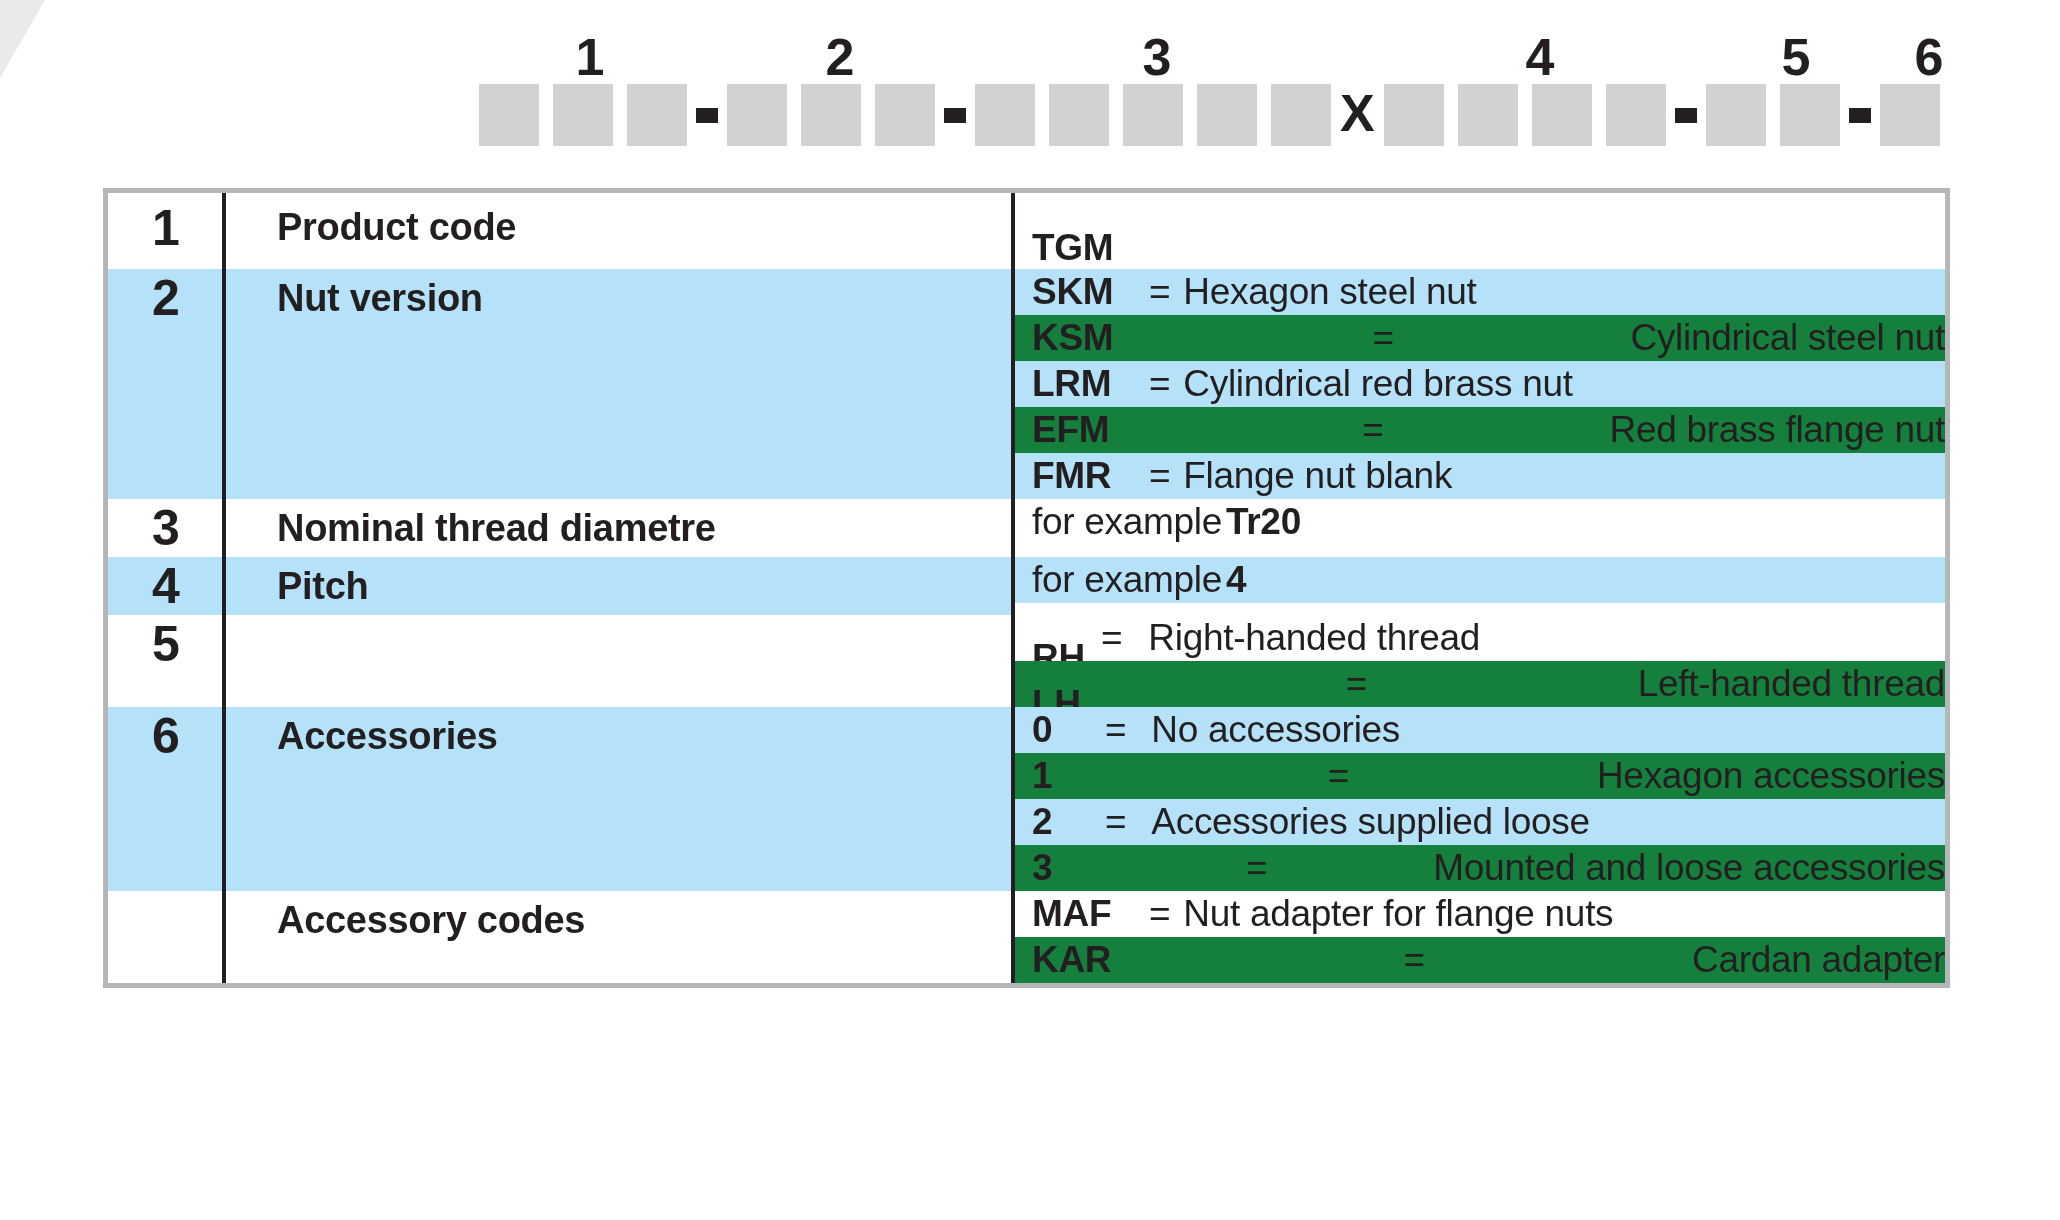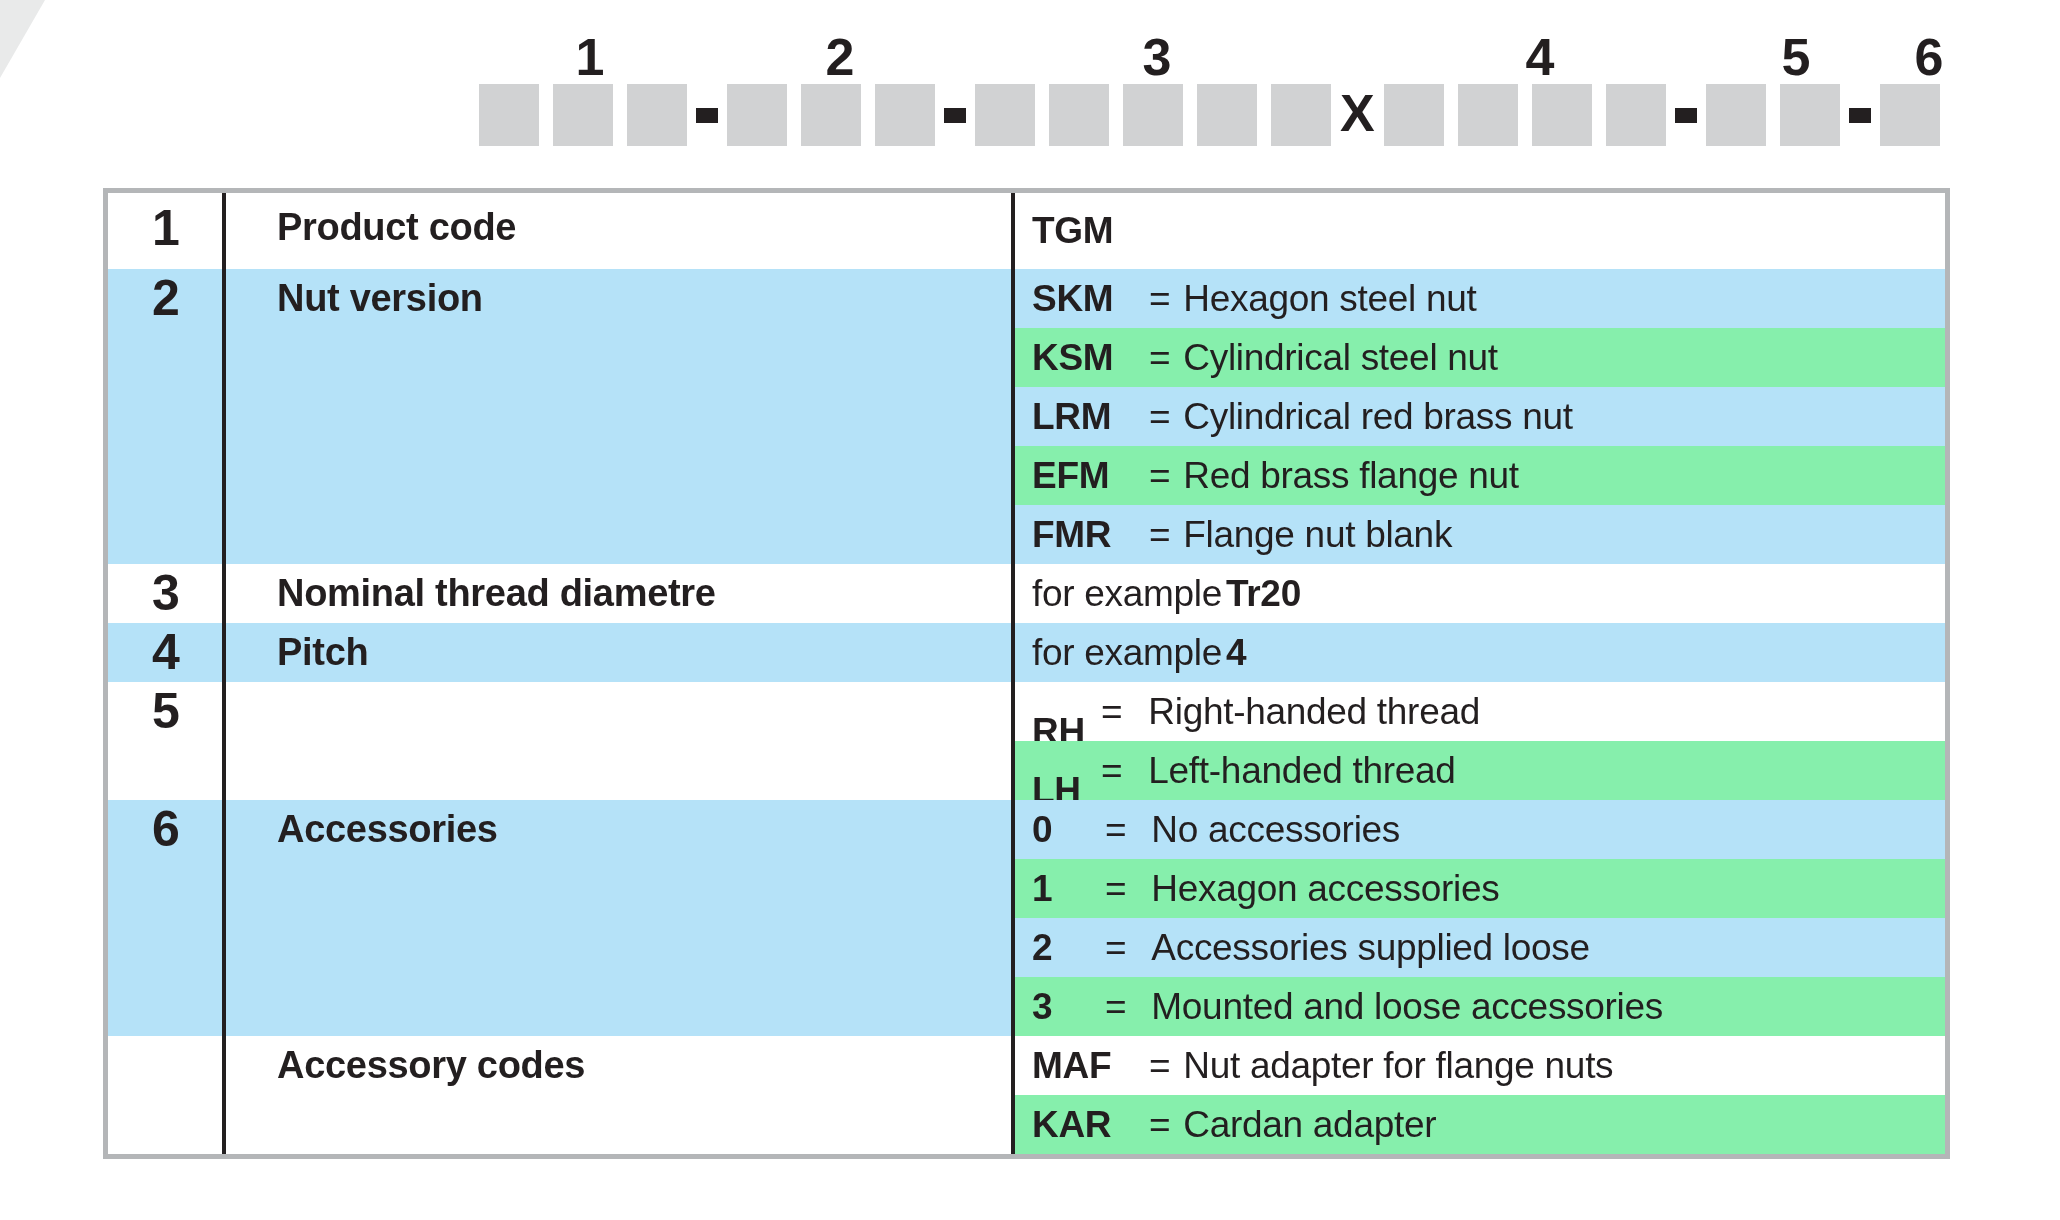--- a/index.html
+++ b/index.html
@@ -26,33 +26,33 @@
   .vline2{left:903px;}
   .trow{display:flex;}
   .tleft{width:905px;display:flex;flex-direction:column;flex-shrink:0;}
   .tfirst{display:flex;height:58px;width:100%;}
   .trow.r1 .tfirst{height:69px;}
   .tnum{width:116px;display:flex;align-items:center;justify-content:center;
     font-size:50px;font-weight:700;flex-shrink:0;}
   .tlabel{flex:1;display:flex;align-items:center;padding-left:53px;
     font-size:38px;font-weight:700;letter-spacing:-0.3px;text-align:right;}
   .tright{flex:1;display:flex;flex-direction:column;}
-  .vrow{height:59px;display:flex;align-items:center;padding-left:19px;
+  .vrow{height:46px;display:flex;align-items:center;padding-left:19px;
     font-size:37px;letter-spacing:-0.3px;}
-  .trow.r1 .vrow{height:76px;}
+  .trow.r1 .vrow{height:76px;align-items:flex-end;}
   .vcode{font-weight:700;min-width:117px;flex-shrink:0;}
   .vrow.cw2 .vcode{min-width:69px;margin-top:40px;}
   .vrow.cw1 .vcode{min-width:73px;}
   .veq{margin-right:13px;}
   .vrow.cw2 .veq{margin-right:26px;}
   .vrow.cw1 .veq{margin-right:25px;}
   .vpre{font-weight:400;}
   .vcode-inline{font-weight:700;margin-left:4px;}
   .bg-m{background:#b5e2f8;}
-  .bg-l{background:#86efac;}
+  .bg-l{background:#15803d;justify-content:space-between;}
   .bg-w{background:#ffffff;}
 </style>
 </head>
 <body>
 
 <div class="wedge"></div>
 
 <div class="gnum" style="left:590px">1</div>
 <div class="gnum" style="left:840px">2</div>
 <div class="gnum" style="left:1157px">3</div>

